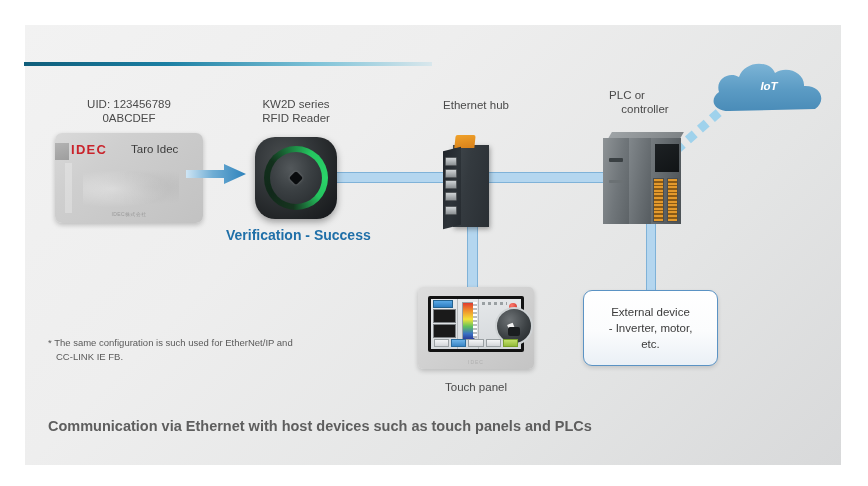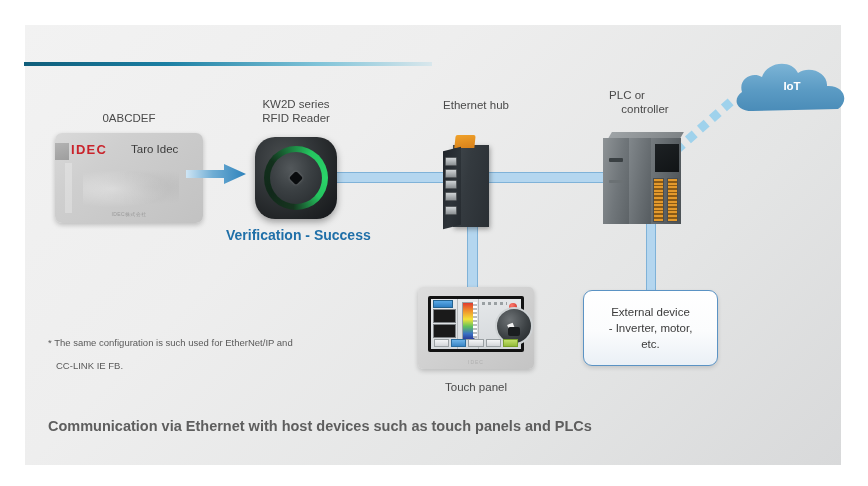--- a/index.html
+++ b/index.html
@@ -157,21 +157,21 @@
   }
   .plc .tb{
     position:absolute;top:46px;width:11px;height:44px;
     background:repeating-linear-gradient(180deg,#e3992c 0px,#e3992c 2px,#8a5a16 2px,#8a5a16 3.6px);
     border:1px solid #4a4e50;box-sizing:border-box;
   }
   .plc .tb-a{left:50px;}
   .plc .tb-b{left:64px;}
 
   
-  .cloud{position:absolute;left:728px;top:55px;width:128px;height:62px;}
+  .cloud{position:absolute;left:705px;top:55px;width:128px;height:62px;font-style:italic;}
   .cloud-txt{
     position:absolute;left:0;right:0;top:25px;text-align:center;
     color:#ffffff;font-size:11.5px;font-weight:bold;
   }
 
   
   .hmi{
     position:absolute;left:418px;top:287px;width:116px;height:82px;
     border-radius:5px;
     background:linear-gradient(145deg,#dddddd 0%,#d2d2d2 45%,#c4c4c4 100%);
@@ -251,21 +251,21 @@
   
   .cable{position:absolute;background:#b4d6ef;}
   .cable.h{border-top:1px solid #7fb2d8;border-bottom:1px solid #7fb2d8;}
   .cable.v{border-left:1px solid #7fb2d8;border-right:1px solid #7fb2d8;}
 
   
   .footnote{
     position:absolute;left:48px;top:336px;width:330px;
     font-size:9.5px;color:#5a5a5a;line-height:14px;
   }
-  .footnote .l2{display:block;padding-left:8px;margin-top:9px;}
+  .footnote .l2{display:block;padding-left:8px;}
   .caption{
     position:absolute;left:48px;top:418px;
     font-size:14.5px;font-weight:bold;color:#5e5e5e;white-space:nowrap;
   }
 </style>
 </head>
 <body>
 
 <div id="stage">
 
@@ -278,20 +278,21 @@
   <div class="cable h" style="left:478px;top:172px;width:135px;height:9px;"></div>
 
   <div class="cable v" style="left:467px;top:210px;width:9px;height:82px;"></div>
 
   <div class="cable v" style="left:646px;top:218px;width:8px;height:76px;"></div>
 
   <svg class="iot-link" style="position:absolute;left:660px;top:95px;width:80px;height:70px;" viewBox="0 0 80 70">
     <line x1="4" y1="66" x2="74" y2="4" stroke="#9fd2ec" stroke-width="9" stroke-dasharray="9 7" stroke-linecap="butt"></line>
   </svg>
 
+  <div class="lbl" style="left:55px;top:97px;width:148px;">UID: 123456789</div>
   <div class="lbl" style="left:55px;top:111px;width:148px;">0ABCDEF</div>
 
   <div class="card">
     <div class="chip"></div>
     <div class="idec">IDEC</div>
     <div class="holder">Taro Idec</div>
     <div class="stripe"></div>
     <div class="ghost"></div>
     <div class="fineprint">IDEC株式会社</div>
   </div>

